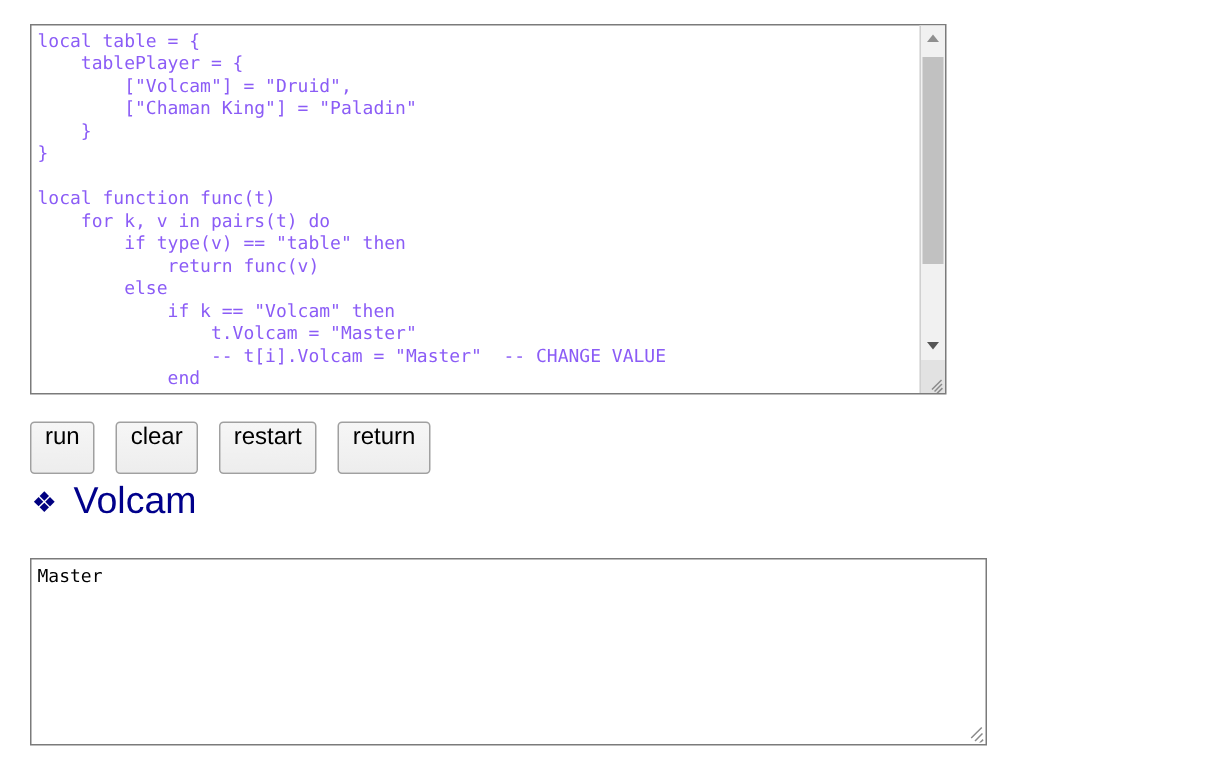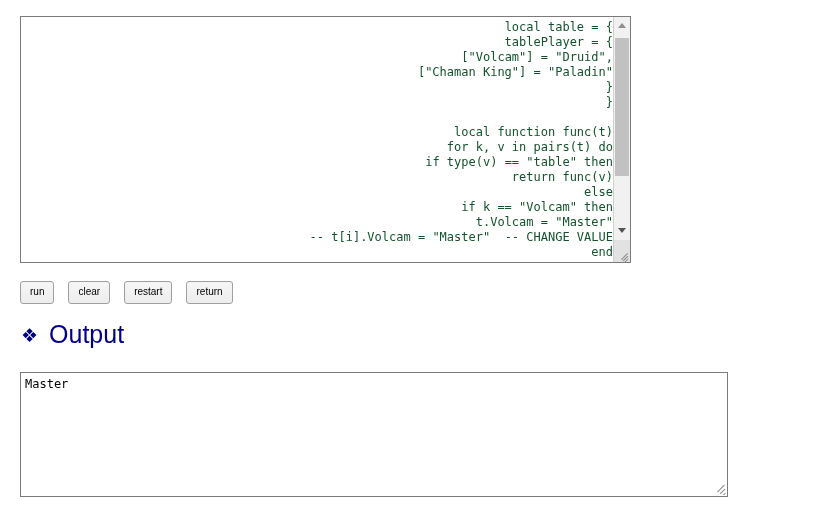--- a/index.html
+++ b/index.html
@@ -31,24 +31,23 @@
     flex: 1 1 auto;
     overflow: hidden;
     padding: 3px 0 0 4px;
     box-sizing: border-box;
   }
   .code-text {
     margin: 0;
     font-family: "DejaVu Sans Mono", "Liberation Mono", monospace;
     font-size: 12px;
     line-height: 15px;
-    color: #14532d;
+    color: #8b5cf6;
     white-space: pre;
     letter-spacing: 0;
-    text-align: right;
   }
 
   
   .scrollbar {
     width: 17px;
     flex: 0 0 17px;
     background: #f1f1f1;
     border-left: 1px solid #d0d0d0;
     box-sizing: border-box;
     position: relative;
@@ -103,26 +102,26 @@
   
   .btn-row {
     position: absolute;
     left: 20px;
     top: 281px;
     display: flex;
     gap: 0;
   }
   .btn {
     font-family: "Liberation Sans", sans-serif;
-    font-size: 10px;
+    font-size: 16px;
     color: #000000;
     background: linear-gradient(to bottom, #f6f6f6 0%, #ededed 100%);
     border: 1px solid #a0a0a0;
     border-radius: 3px;
-    padding: 3px 9px 4px 9px;
+    padding: 3px 9px 16px 9px;
     margin-right: 14px;
     line-height: 14px;
     cursor: pointer;
   }
 
   
   .out-head {
     position: absolute;
     left: 21px;
     top: 322px;
@@ -146,21 +145,21 @@
     color: #00008b;
     line-height: 1;
     margin: 0;
   }
 
   
   .output-wrap {
     position: absolute;
     left: 20px;
     top: 372px;
-    width: 708px;
+    width: 638px;
     height: 125px;
     border: 1px solid #7b7b7b;
     background: #ffffff;
     box-sizing: border-box;
     overflow: hidden;
   }
   .output-text {
     margin: 0;
     padding: 4px 0 0 4px;
     font-family: "DejaVu Sans Mono", "Liberation Mono", monospace;
@@ -229,21 +228,21 @@
 
 <div class="btn-row">
   <button class="btn">run</button>
   <button class="btn">clear</button>
   <button class="btn">restart</button>
   <button class="btn">return</button>
 </div>
 
 <div class="out-head">
   <span class="out-bullet">❖</span>
-  <h2 class="out-title">Output</h2>
+  <h2 class="out-title">Volcam</h2>
 </div>
 
 <div class="output-wrap">
   <pre class="output-text">Master</pre>
   <div class="out-grip">
     <i></i>
       <i></i>
       <i></i>
   </div>
 </div>

